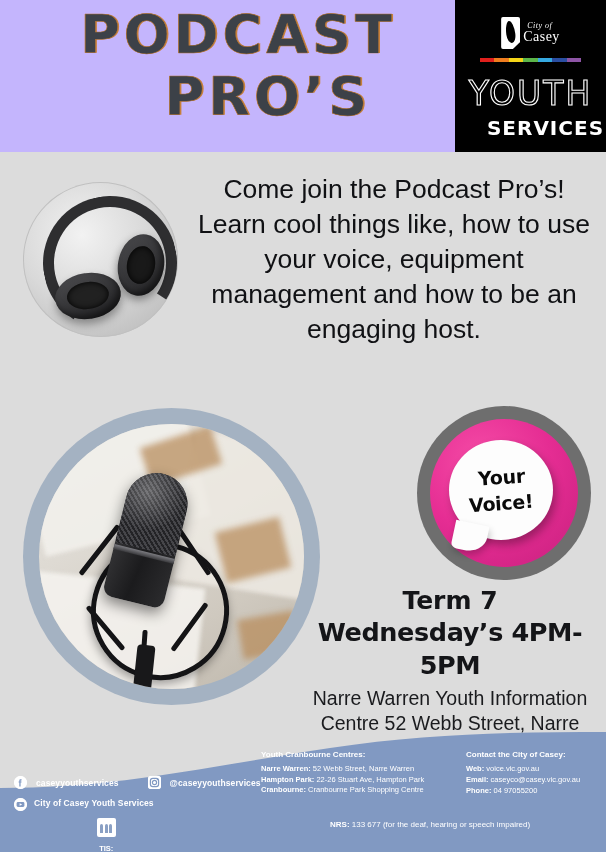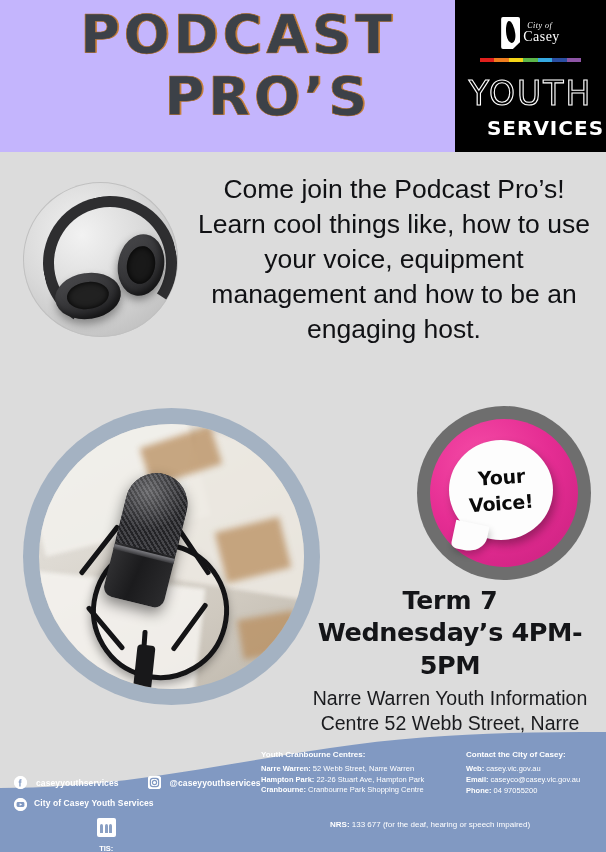--- a/index.html
+++ b/index.html
@@ -450,21 +450,21 @@
       <div class="yic-line">
         <b>Cranbourne:</b>
         <span>Cranbourne Park Shopping Centre</span>
       </div>
     </div>
 
     <div class="contact">
       <div class="contact-head">Contact the City of Casey:</div>
       <div class="contact-line">
         <b>Web:</b>
-        <span>casey.vic.gov.au</span>
+        <span>voice.vic.gov.au</span>
       </div>
       <div class="contact-line">
         <b>Email:</b>
         <span>caseyco@casey.vic.gov.au</span>
       </div>
       <div class="contact-line">
         <b>Phone:</b>
         <span>04 97055200</span>
       </div>
     </div>

